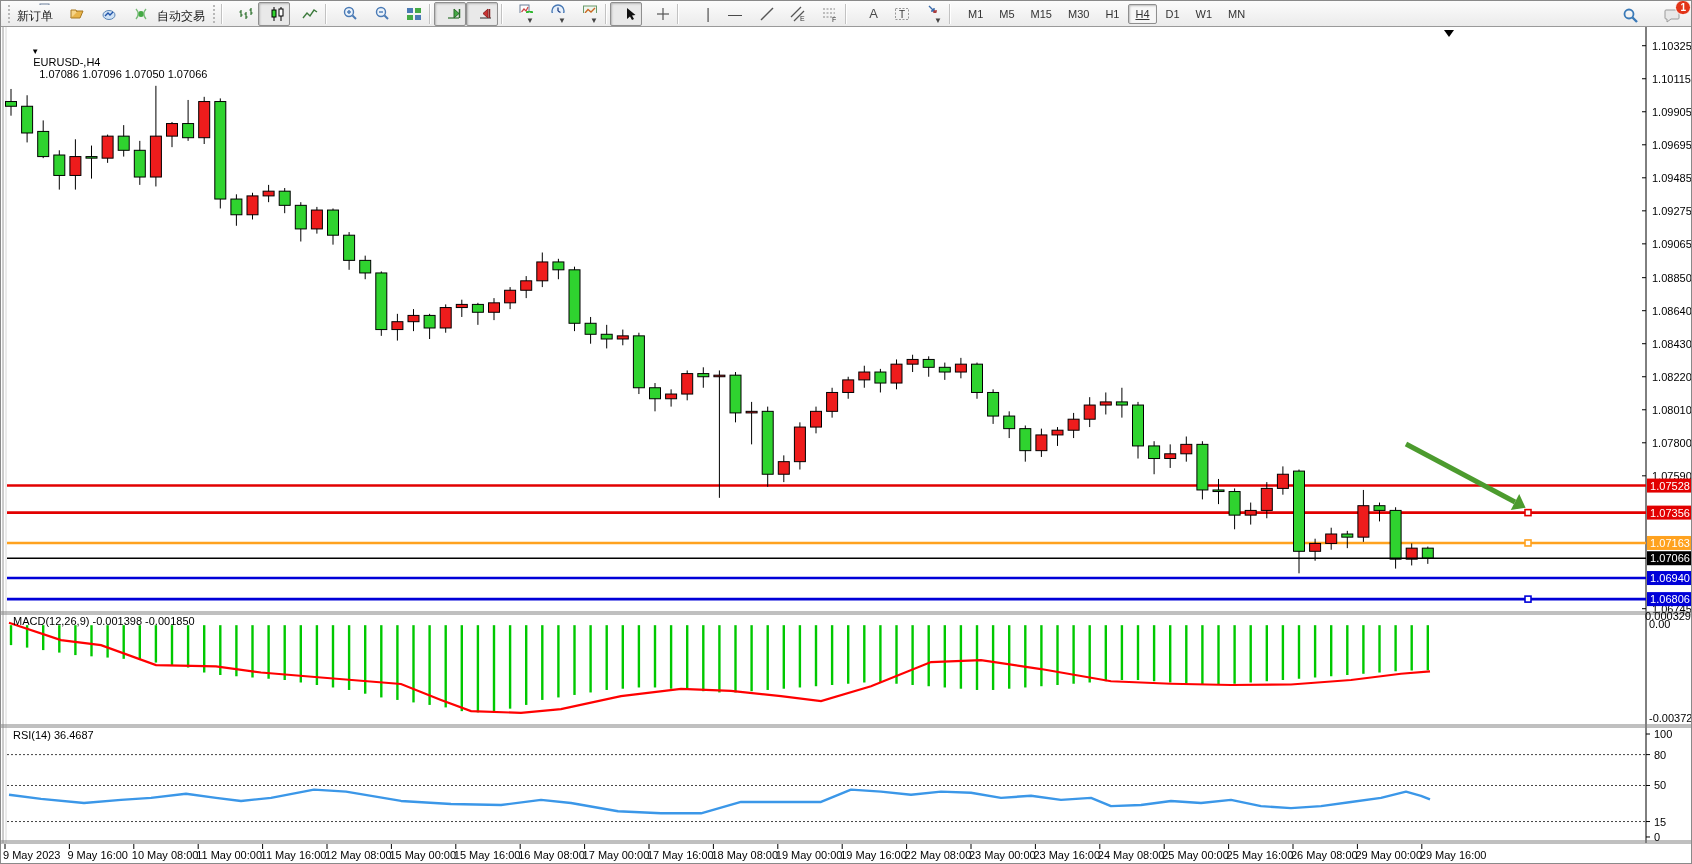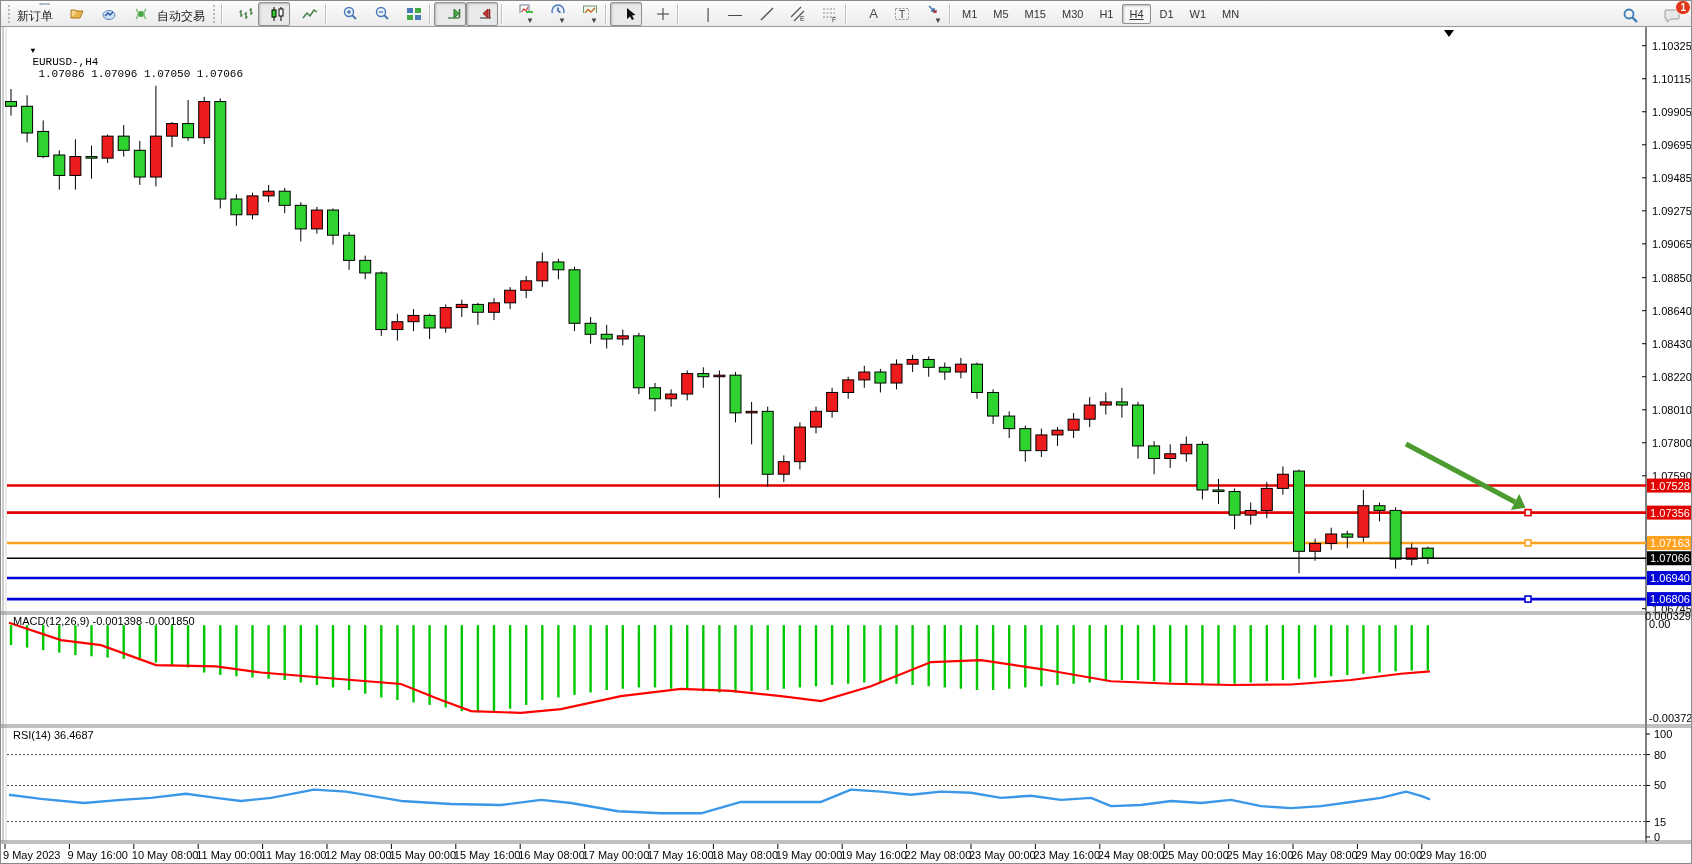--- a/index.html
+++ b/index.html
@@ -228,21 +228,21 @@
     <div class="tb-btn">
       <svg width="16" height="16">
         <path d="M3,3 L8,8 M8,8 L8,5 M8,8 L5,8" stroke="#3a6aaa" stroke-width="1.4" fill="none"></path>
         <path d="M13,13 L8,8 M8,8 L8,11 M8,8 L11,8" stroke="#aa3a3a" stroke-width="1.4" fill="none"></path>
       </svg>
       <span class="caret">▼</span>
     </div>
 
     <div class="sep"></div>
 
-    <div id="timeframes" style="display:flex;align-items:flex-end;">
+    <div id="timeframes" style="display:flex;align-items:flex-end;margin-left:6px;">
         <span class="tf">M1</span>
         <span class="tf">M5</span>
         <span class="tf">M15</span>
         <span class="tf">M30</span>
         <span class="tf">H1</span>
         <span class="tf active">H4</span>
         <span class="tf">D1</span>
         <span class="tf">W1</span>
         <span class="tf">MN</span>
       </div>
@@ -674,21 +674,21 @@
         <text x="1225.6000000000001" y="858" font-size="11" fill="#000">25 May 16:00</text>
         <line x1="1292" y1="843" x2="1292" y2="848" stroke="#000"></line>
         <text x="1290" y="858" font-size="11" fill="#000">26 May 08:00</text>
         <line x1="1356.4" y1="843" x2="1356.4" y2="848" stroke="#000"></line>
         <text x="1354.4" y="858" font-size="11" fill="#000">29 May 00:00</text>
         <line x1="1420.8000000000002" y1="843" x2="1420.8000000000002" y2="848" stroke="#000"></line>
         <text x="1418.8000000000002" y="858" font-size="11" fill="#000">29 May 16:00</text>
       </g>
     </svg>
 
-  <div class="overlay" style="left:3px;top:31px;font-family:Liberation Mono, monospace;">
+  <div class="overlay" style="left:18px;top:31px;">
     <span style="font-size:8px;">▼</span>
     <span style="margin-left:2px;">EURUSD-,H4</span>
     <span style="margin-left:8px;">1.07086 1.07096 1.07050 1.07066</span>
   </div>
   <div class="overlay" style="left:12px;top:614px;">MACD(12,26,9) -0.001398 -0.001850</div>
   <div class="overlay" style="left:12px;top:728px;">RSI(14) 36.4687</div>
 
 </div>
 
 </body></html>

